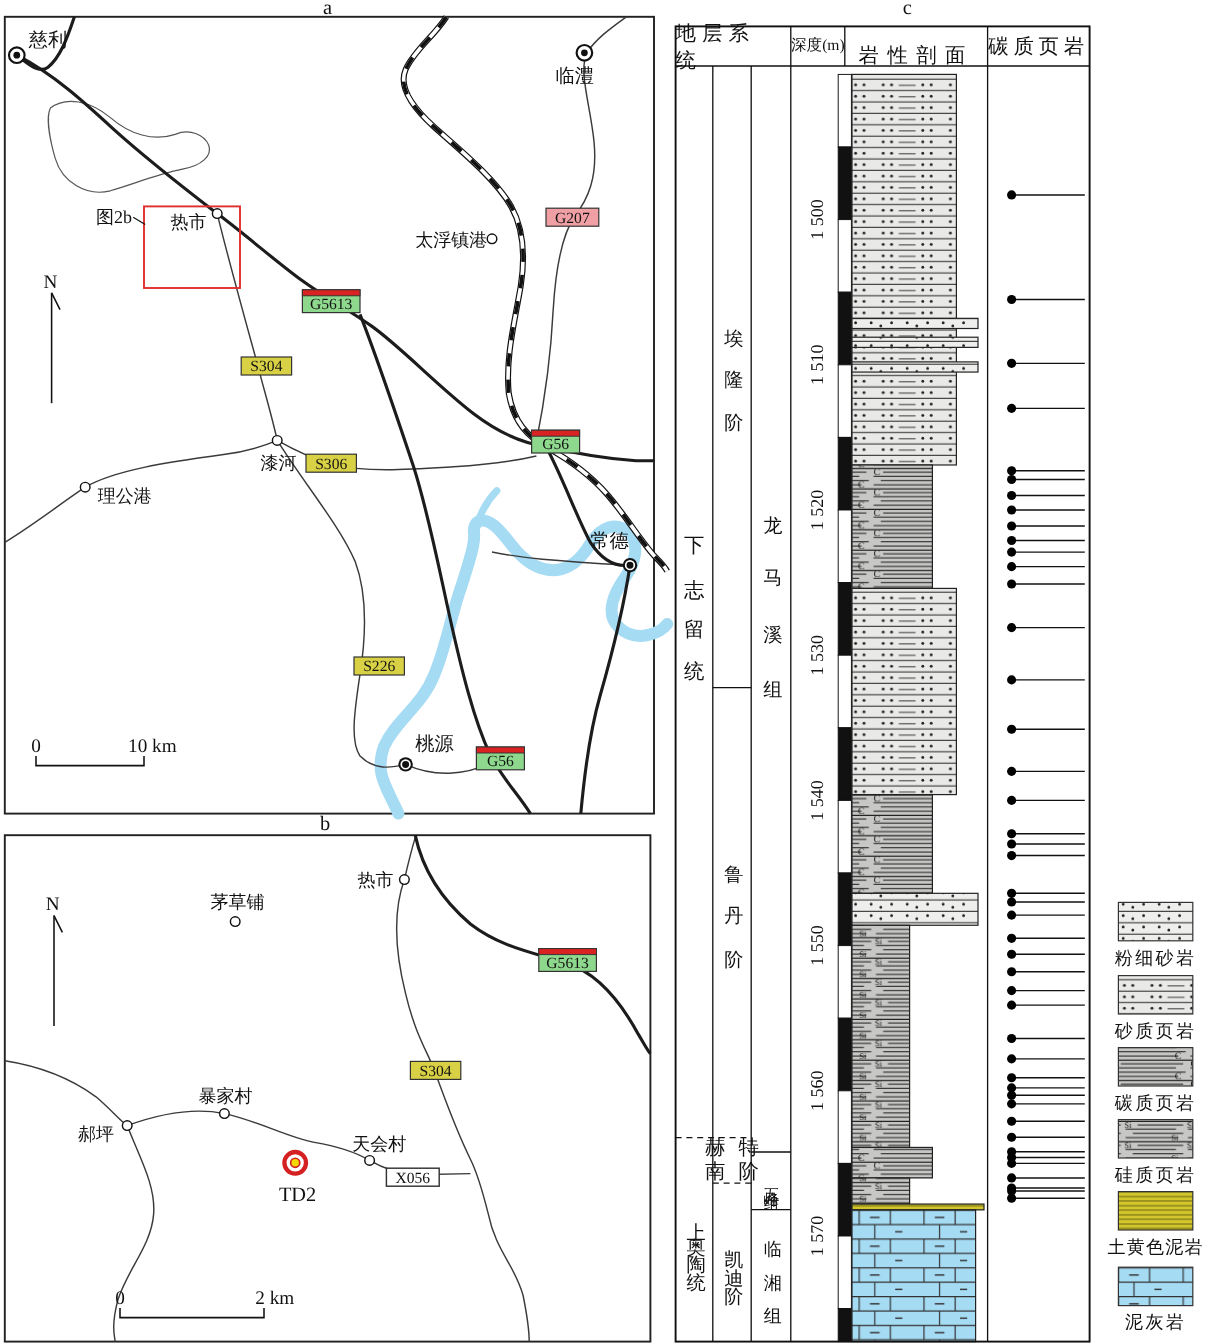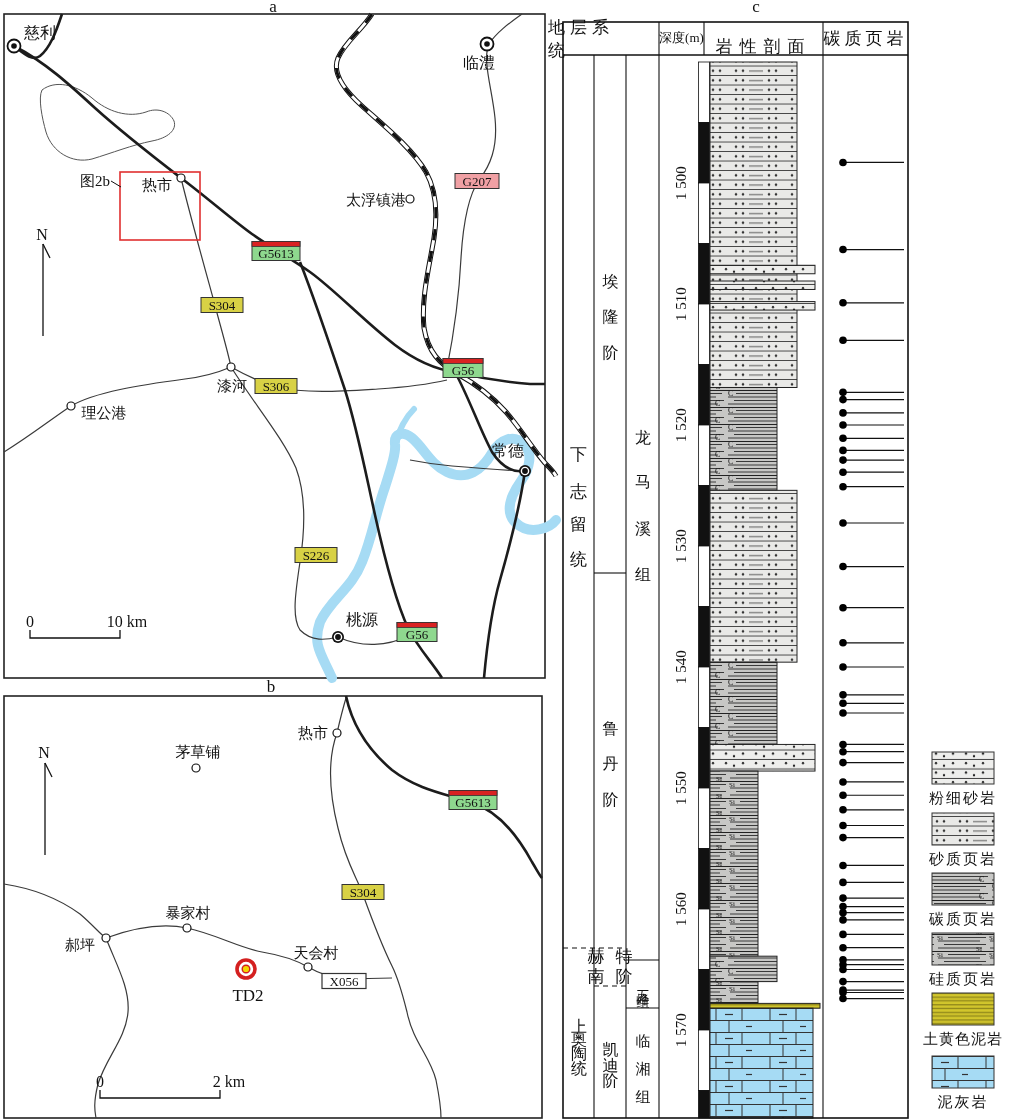--- a/index.html
+++ b/index.html
@@ -419,21 +419,21 @@
       <rect x="932" y="1056" width="62" height="32" fill="url(#pat-marl)" stroke="#333" stroke-width="1"></rect>
       <text x="963" y="1107" font-size="15" text-anchor="middle" letter-spacing="2">泥灰岩</text>
     </g>
   </g>
 
   <text x="273" y="12" font-size="17" text-anchor="middle">a</text>
   <text x="271" y="692" font-size="17" text-anchor="middle">b</text>
   <text x="756" y="12" font-size="17" text-anchor="middle">c</text>
 </svg>
 
-<div class="hcell" style="left:548px;top:22px;width:76px;height:33px;font-size:17px;letter-spacing:5px;">地层系统</div>
+<div class="hcell" style="left:563px;top:22px;width:76px;height:33px;font-size:17px;letter-spacing:5px;">地层系统</div>
 <div class="hcell hcol" style="left:659px;top:22px;width:45px;height:33px;font-size:13px;">
   <div>深度</div>
   <div>(m)</div>
 </div>
 <div class="hcell" style="left:704px;top:22px;width:119px;height:49px;font-size:17px;letter-spacing:7px;">岩性剖面</div>
 <div class="hcell" style="left:823px;top:22px;width:85px;height:33px;font-size:17px;letter-spacing:4px;">碳质页岩</div>
 
 <div class="vcell" style="left:563px;top:55px;width:31px;height:893px;font-size:17px;letter-spacing:34px;">下志留统</div>
 <div class="vcell" style="left:563px;top:948px;width:31px;height:170px;font-size:16px;letter-spacing:14px;">上奥陶统</div>
 <div class="vcell" style="left:594px;top:55px;width:32px;height:518px;font-size:16px;letter-spacing:36px;">埃隆阶</div>

